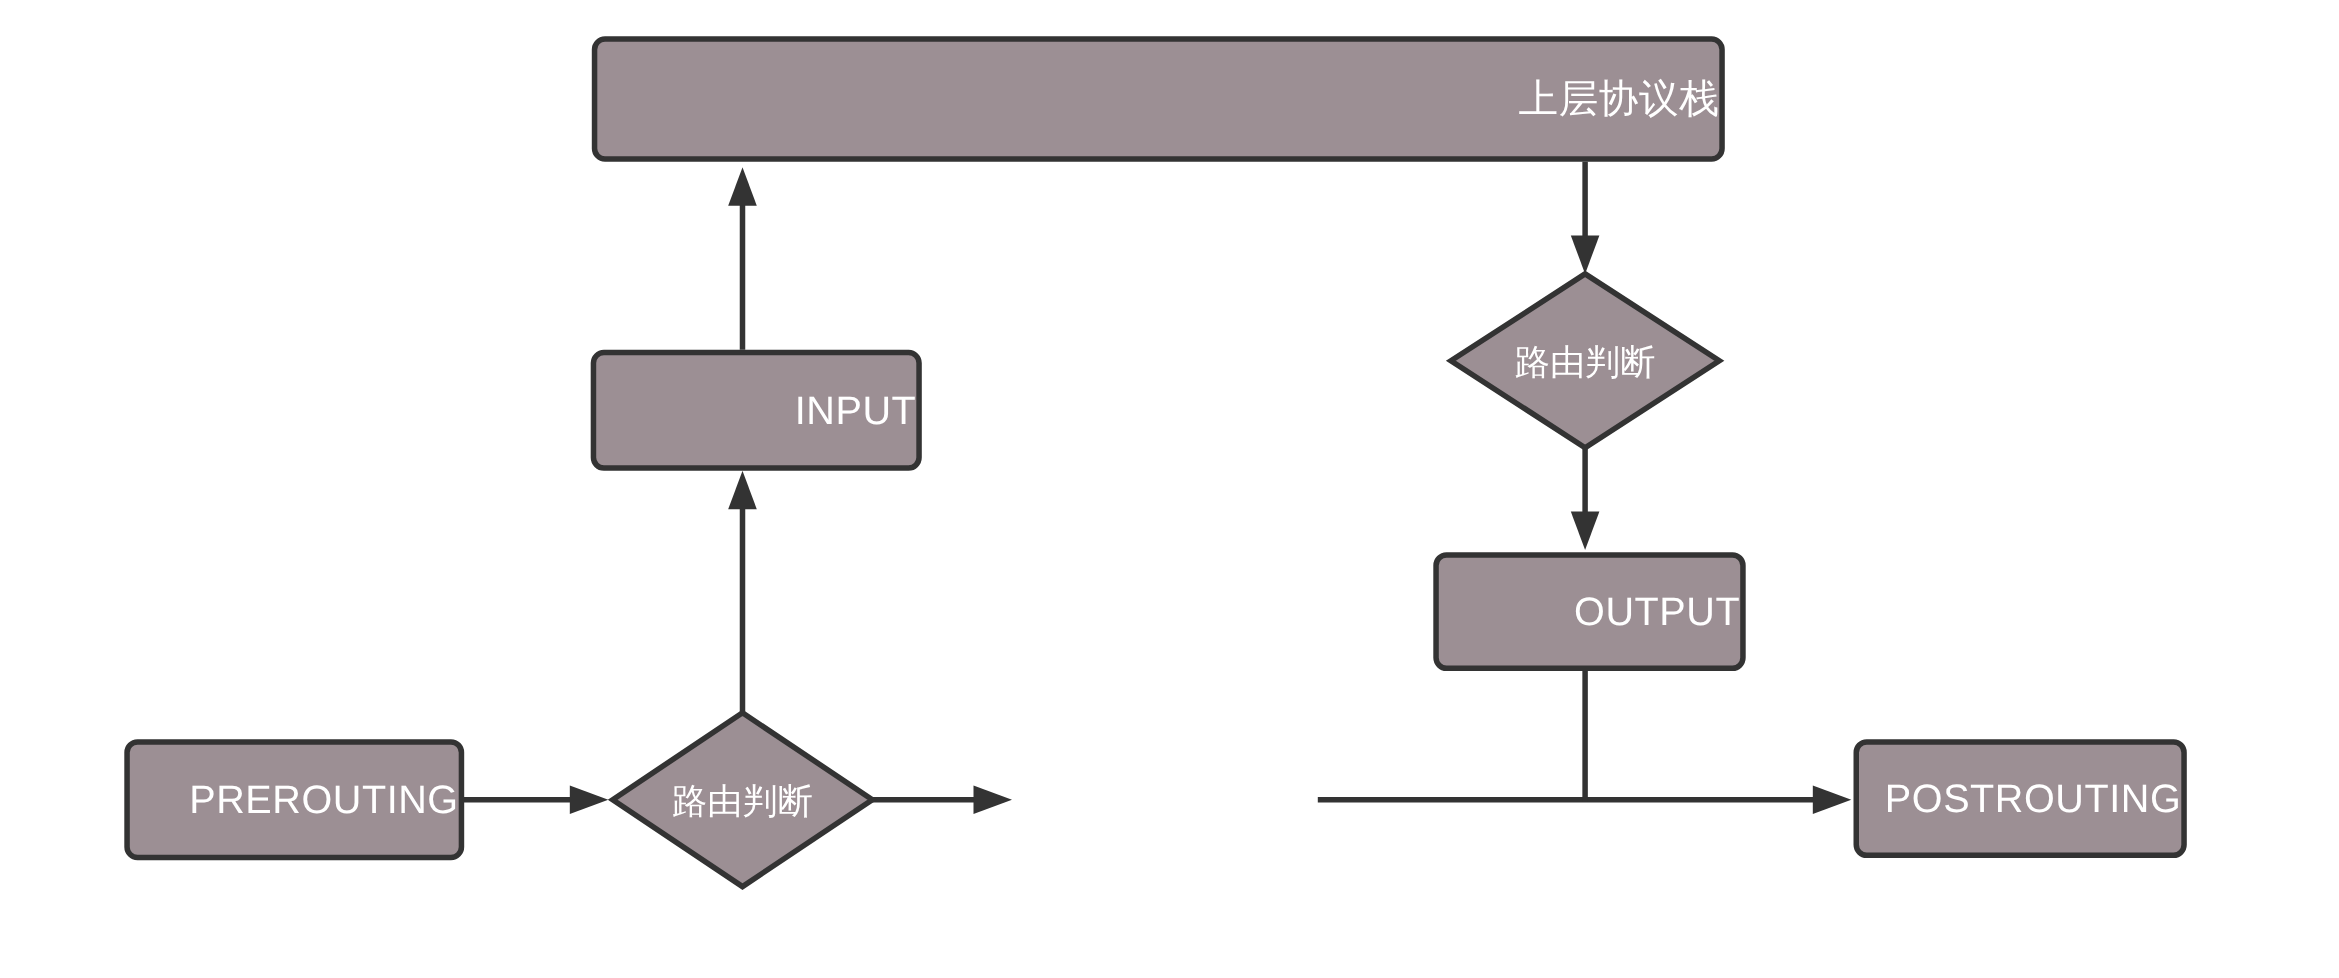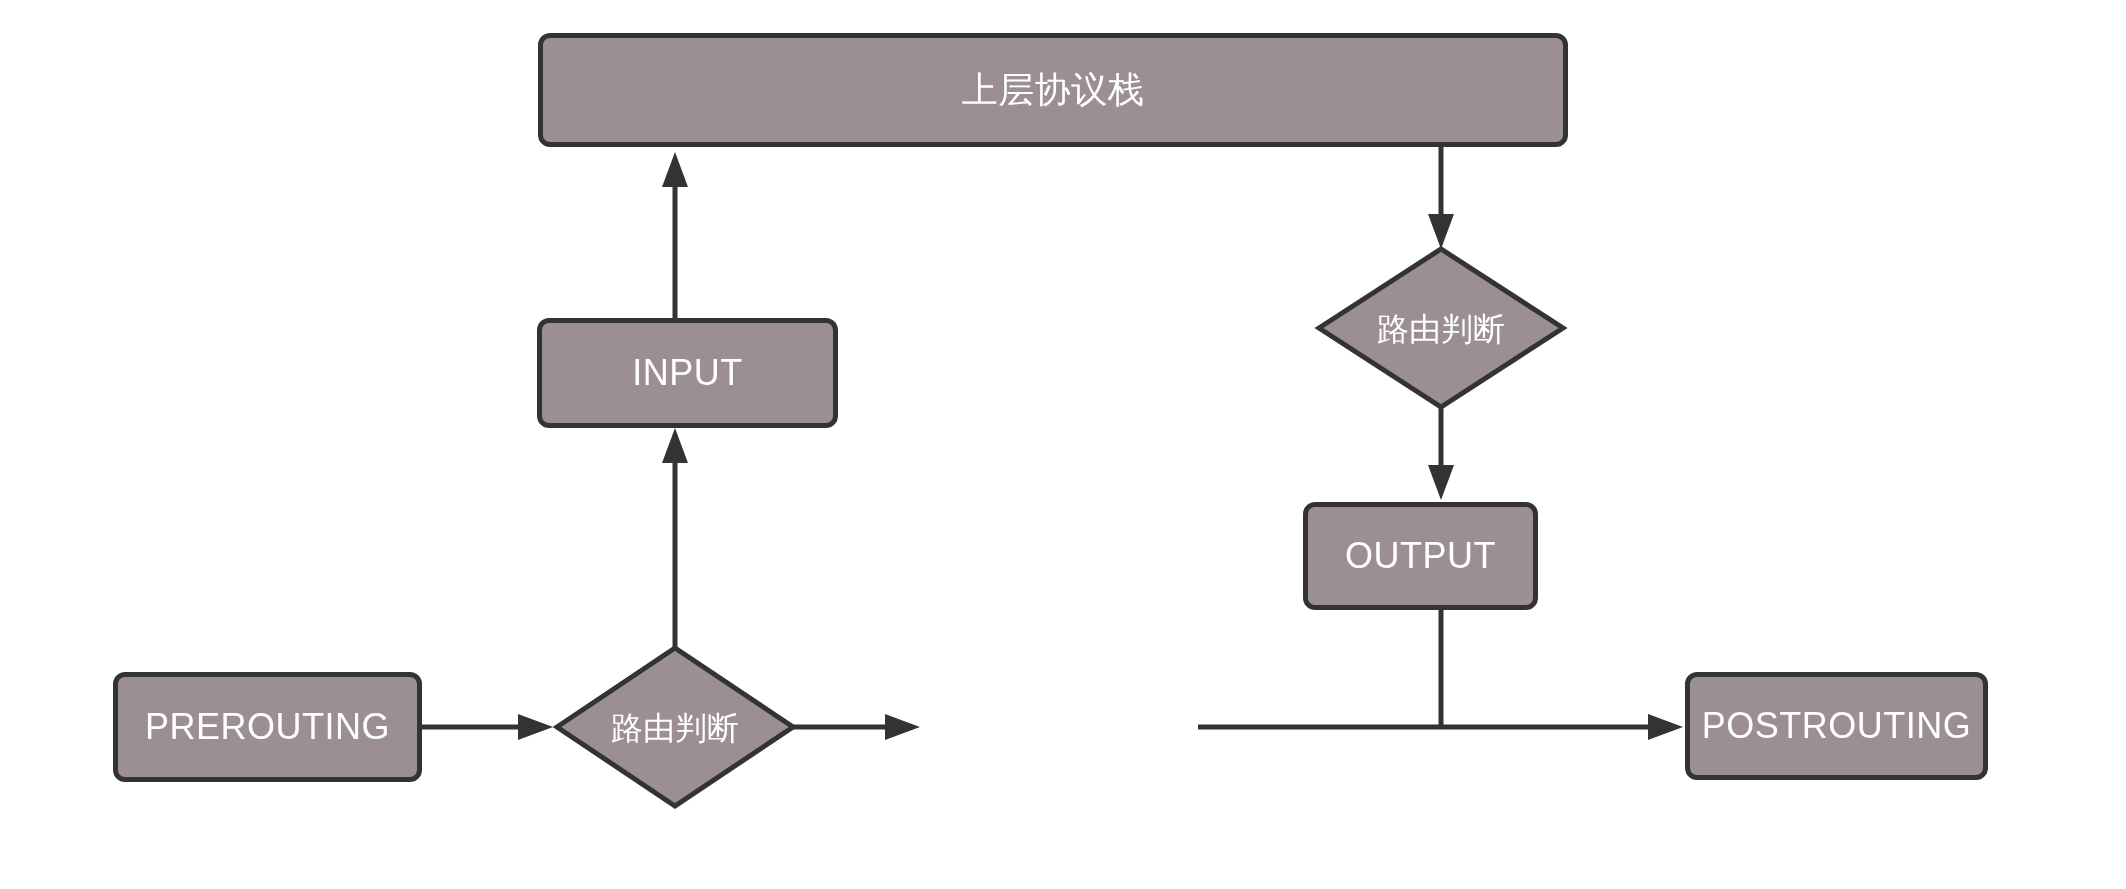--- a/index.html
+++ b/index.html
@@ -23,21 +23,21 @@
     height: 889px;
   }
   .node {
     position: absolute;
     box-sizing: border-box;
     background: #9c8f94;
     border: 5px solid #333333;
     border-radius: 12px;
     display: flex;
     align-items: center;
-    justify-content: center;
+    justify-content: flex-end;
   }
   .node-label {
     color: #ffffff;
     font-size: 36px;
     letter-spacing: 0.5px;
     white-space: nowrap;
     user-select: none;
   }
   .diamond-label {
     position: absolute;
@@ -45,21 +45,21 @@
     color: #ffffff;
     font-size: 32px;
     white-space: nowrap;
     user-select: none;
   }
   
   #node-upper-stack   { left: 538px;  top: 33px;  width: 1030px; height: 114px; }
   #node-input         { left: 537px;  top: 318px; width: 301px;  height: 110px; }
   #node-prerouting    { left: 113px;  top: 672px; width: 309px;  height: 110px; }
   #node-forward       { left: 922px;  top: 672px; width: 276px;  height: 108px; }
-  #node-output        { left: 1303px; top: 502px; width: 235px;  height: 108px; }
+  #node-output        { left: 1303px; top: 502px; width: 284px;  height: 108px; }
   #node-postrouting   { left: 1685px; top: 672px; width: 303px;  height: 108px; }
   #label-routing-left  { left: 675px;  top: 729px; }
   #label-routing-right { left: 1441px; top: 330px; }
   .edge-line { stroke: #333333; stroke-width: 5; fill: none; }
   .edge-arrowhead { fill: #333333; stroke: none; }
   .diamond-shape { fill: #9c8f94; stroke: #333333; stroke-width: 5; }
 </style>
 </head>
 <body>
 

